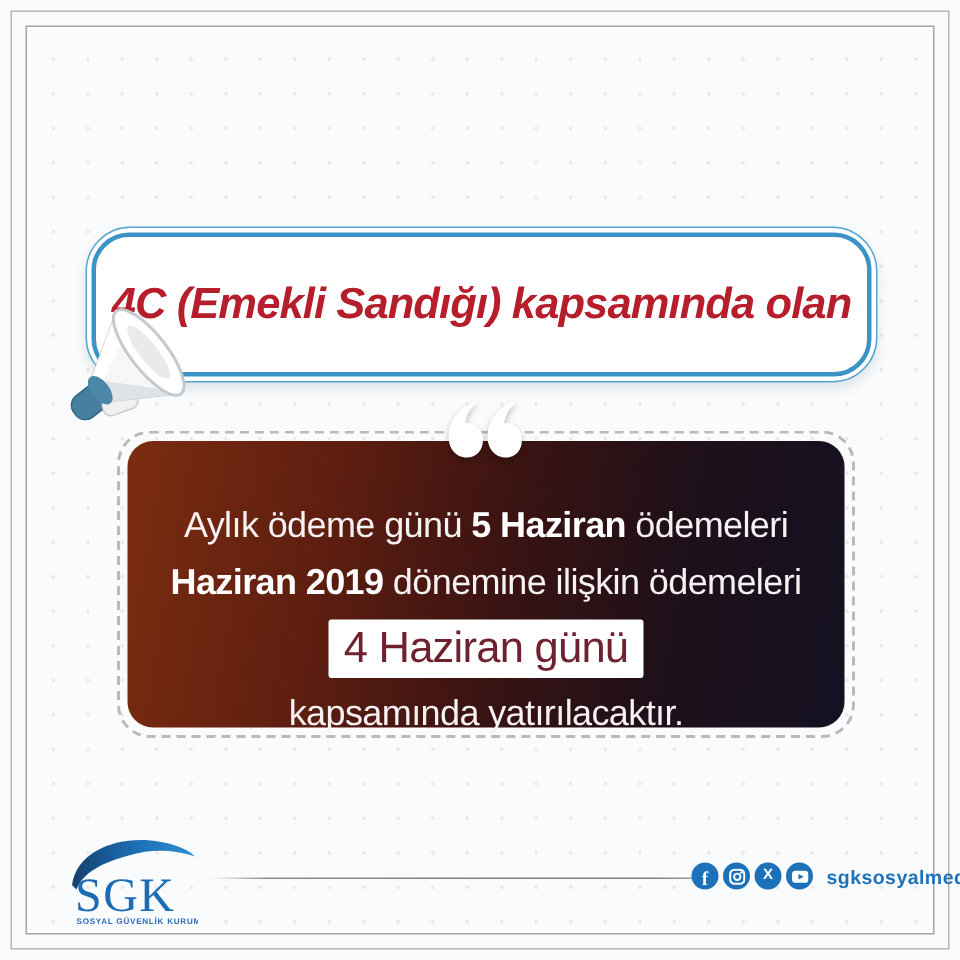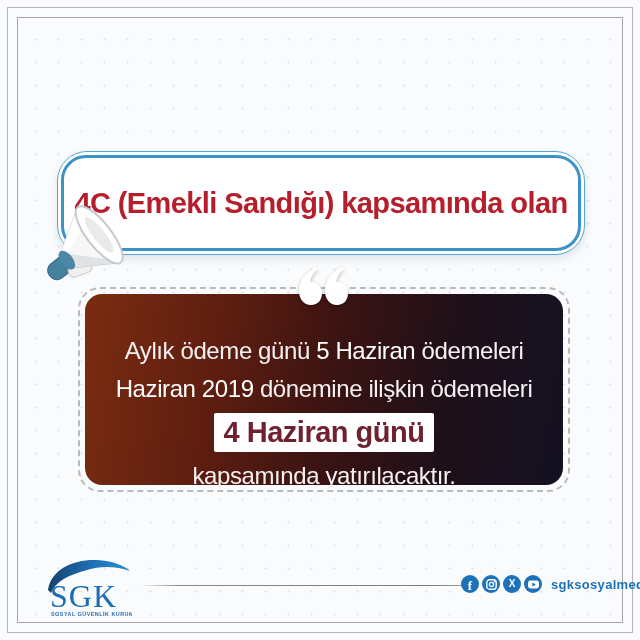--- a/index.html
+++ b/index.html
@@ -15,36 +15,36 @@
   .dots{position:absolute;inset:18px;
     background-image:radial-gradient(#e3e5ea 1.2px, transparent 1.4px);
     background-size:23px 23px;background-position:6px 10px;opacity:.85;}
 
   
   .bubble{position:absolute;left:57px;top:151px;width:528px;height:104px;
     background:#fff;border:1px solid #55a6d2;border-radius:30px;padding:3px;
     box-sizing:border-box;box-shadow:0 4px 8px rgba(60,90,120,.14);}
   .bubble-inner{width:100%;height:100%;box-sizing:border-box;border:3px solid #3c93c6;
     border-radius:25px;background:#fff;display:flex;align-items:center;justify-content:center;text-align:center;}
-  .bubble-text{color:#b51e2a;font-weight:700;font-size:29px;line-height:38px;letter-spacing:-.6px;}
+  .bubble-text{color:#b51e2a;font-weight:700;font-size:29px;line-height:38px;letter-spacing:-.6px;font-style:italic;}
 
   .megaphone{position:absolute;left:38px;top:196px;width:92px;height:98px;z-index:3;}
 
   
   .quote-card{position:absolute;left:78px;top:287px;width:492px;height:205px;box-sizing:border-box;
     border:2px dashed #b9babc;border-radius:22px;padding:5px;background:transparent;}
   .quote-inner{position:relative;width:100%;height:100%;box-sizing:border-box;border-radius:17px;
     background:linear-gradient(100deg,#7b2c10 0%,#5e1e10 28%,#3a1312 52%,#1f1019 74%,#141122 100%);
     display:flex;flex-direction:column;align-items:center;justify-content:flex-start;
     padding:38px 14px 16px;text-align:center;}
   .quote-mark{position:absolute;top:-21px;left:50%;transform:translateX(-50%);z-index:2;
     filter:drop-shadow(0 2px 2px rgba(0,0,0,.25));}
   .qline{margin:3px 0;color:#f6f1f2;font-size:24px;line-height:32px;font-weight:400;letter-spacing:-.4px;white-space:nowrap;}
-  .qline b{font-weight:400;color:#ffffff;}
-  .highlight{margin:5px auto;background:#ffffff;color:#6f2130;font-weight:700;font-size:29px;
+  .qline b{font-weight:700;color:#ffffff;}
+  .highlight{margin:5px auto;background:#ffffff;color:#6f2130;font-weight:400;font-size:29px;
     line-height:33px;padding:3px 10px;border-radius:2px;letter-spacing:-.5px;}
 
   
   .sgk-logo{position:absolute;left:42px;top:557px;width:90px;height:62px;}
   .footer-divider{position:absolute;left:140px;top:585px;width:322px;height:1px;
     background:linear-gradient(to right,rgba(130,130,130,0),#8a8a8a 12%,#7c7c7c 90%,#9a9a9a);}
   .social-row{position:absolute;left:461px;top:574px;height:20px;display:flex;align-items:center;gap:3px;}
   .soc{width:18px;height:18px;border-radius:50%;background:#1d71b8;display:flex;align-items:center;justify-content:center;}
   .soc .fb{color:#fff;font-family:"Liberation Serif",serif;font-weight:700;font-size:13px;line-height:1;position:relative;top:1px;}
   .soc .xx{color:#fff;font-weight:700;font-size:10px;line-height:1;}

